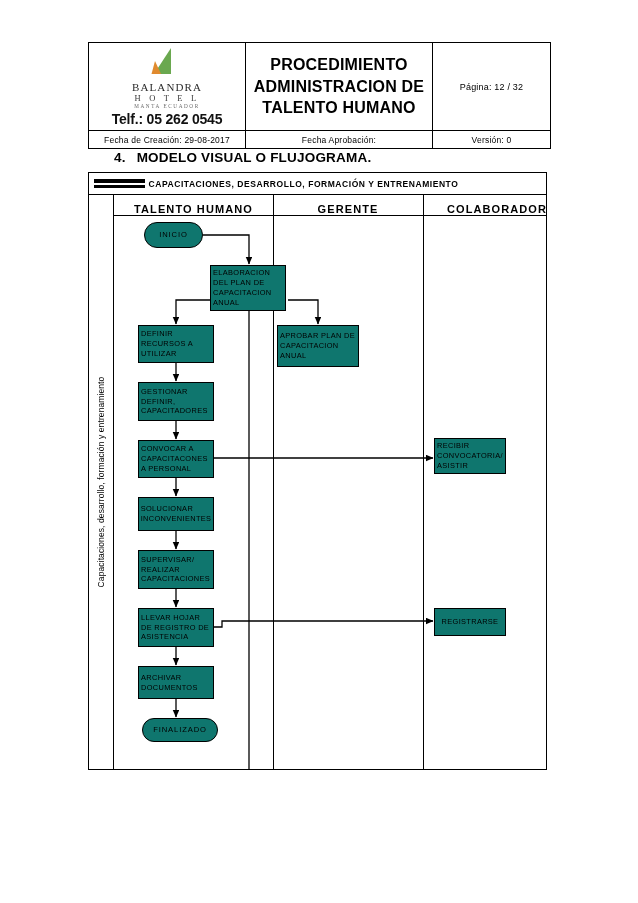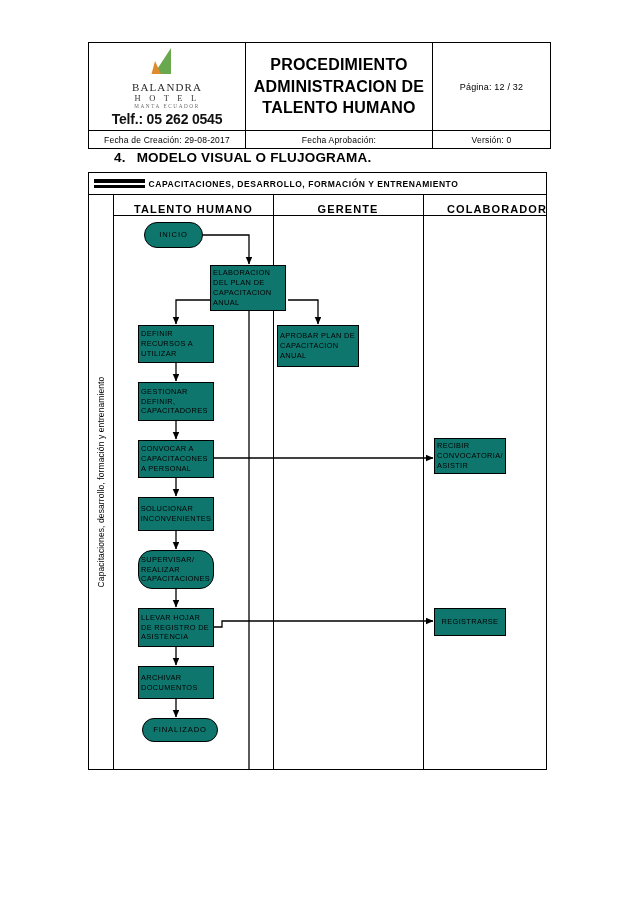--- a/index.html
+++ b/index.html
@@ -325,21 +325,21 @@
   <div class="node" style="left:138px;top:325px;width:76px;height:38px;">DEFINIR RECURSOS A UTILIZAR</div>
 
   <div class="node" style="left:138px;top:382px;width:76px;height:39px;">GESTIONAR DEFINIR, CAPACITADORES</div>
 
   <div class="node" style="left:138px;top:440px;width:76px;height:38px;">CONVOCAR A CAPACITACONES A PERSONAL</div>
 
   <div class="node" style="left:434px;top:438px;width:72px;height:36px;">RECIBIR CONVOCATORIA/ ASISTIR</div>
 
   <div class="node" style="left:138px;top:497px;width:76px;height:34px;">SOLUCIONAR INCONVENIENTES</div>
 
-  <div class="node" style="left:138px;top:550px;width:76px;height:39px;border-radius:14px;">SUPERVISAR/ REALIZAR CAPACITACIONES</div>
+  <div class="node" style="left:138px;top:550px;width:76px;height:39px;">SUPERVISAR/ REALIZAR CAPACITACIONES</div>
 
   <div class="node" style="left:138px;top:608px;width:76px;height:39px;">LLEVAR HOJAR DE REGISTRO DE ASISTENCIA</div>
 
   <div class="node" style="left:434px;top:608px;width:72px;height:28px;">REGISTRARSE</div>
 
   <div class="node" style="left:138px;top:666px;width:76px;height:33px;">ARCHIVAR DOCUMENTOS</div>
 
   <div class="node terminal" style="left:142px;top:718px;width:76px;height:24px;">FINALIZADO</div>
 </div>
 

